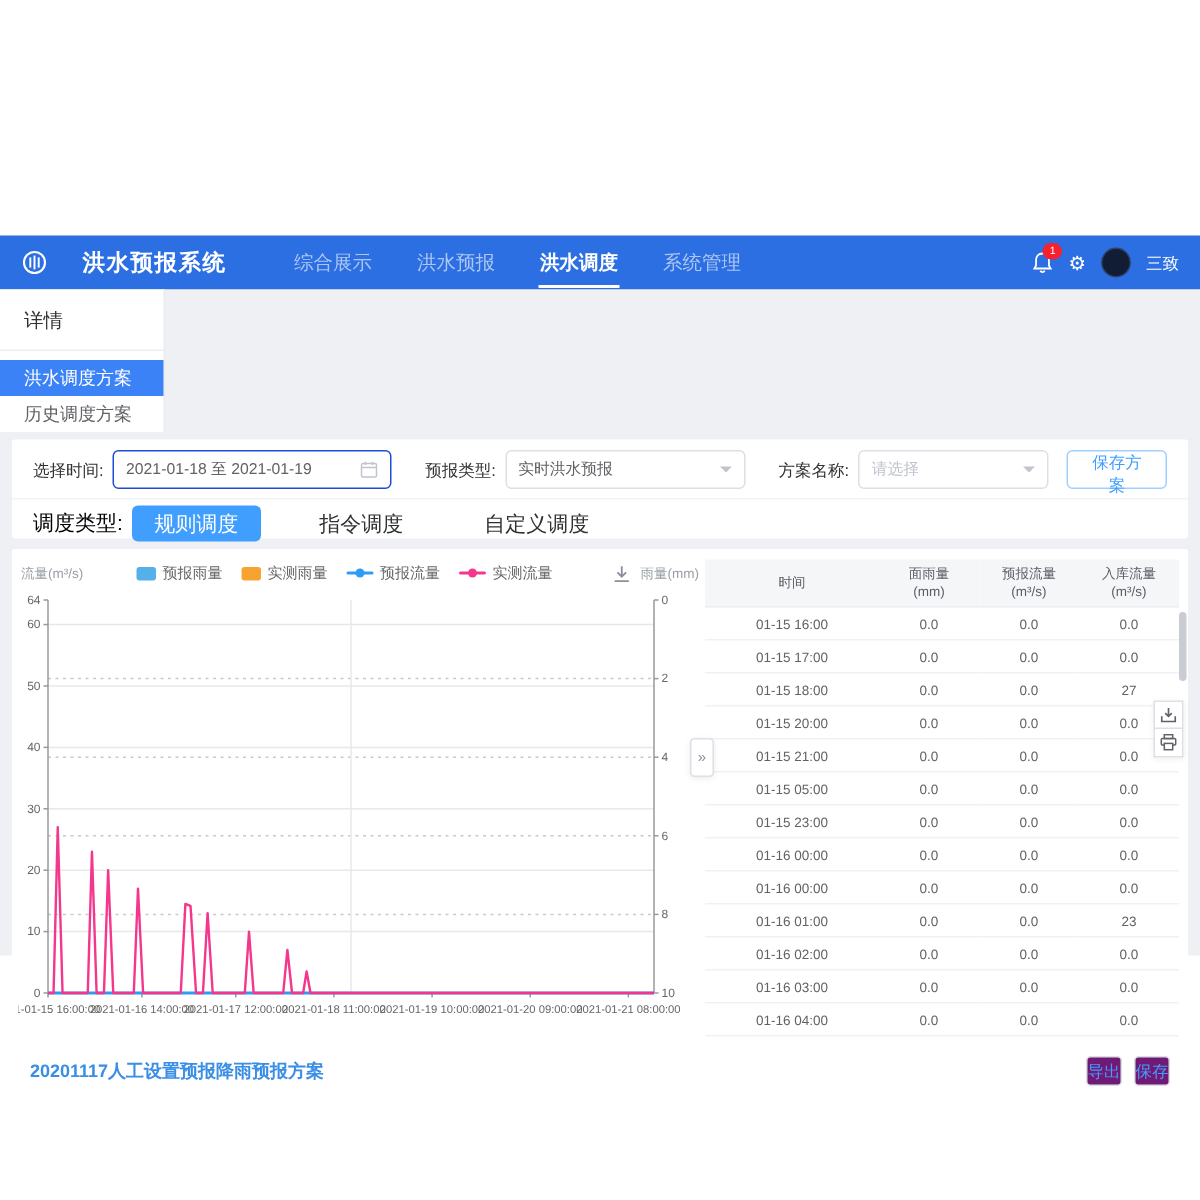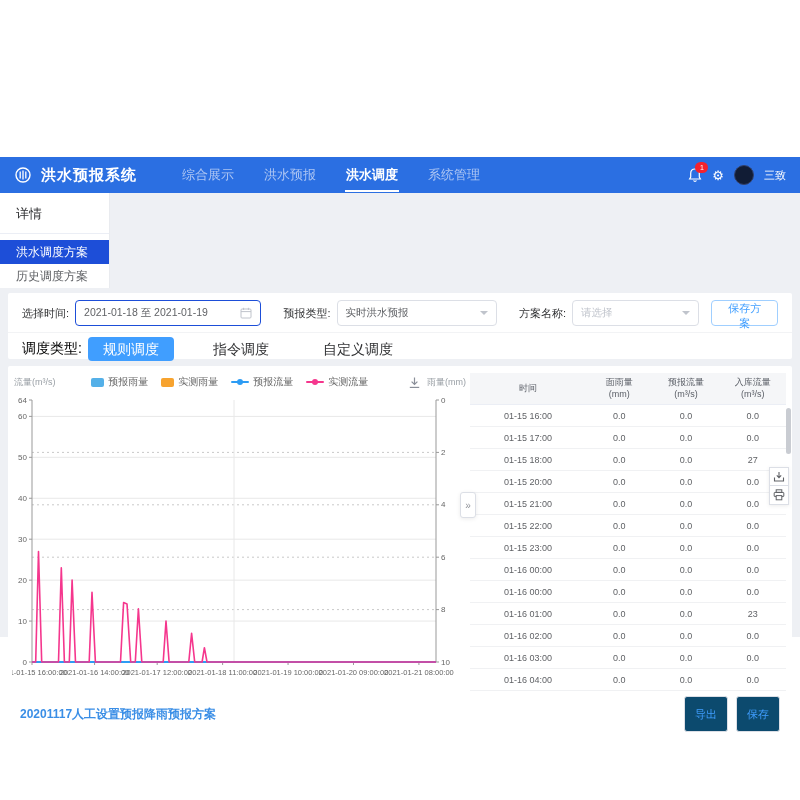--- a/index.html
+++ b/index.html
@@ -2,41 +2,41 @@
 <html><head>
 <meta charset="utf-8">
 <style>
   html,body{margin:0;padding:0;background:#fff;}
   body{width:800px;height:800px;overflow:hidden;font-family:"Liberation Sans",sans-serif;}
   .canvas{position:relative;width:800px;height:800px;background:#fff;}
   .app{position:absolute;left:0;top:157px;width:800px;height:480px;}
 
   
   .topbar{height:36px;background:#2b6fe2;display:flex;align-items:center;padding:0 14px;box-sizing:border-box;}
-  .brand{display:flex;align-items:center;gap:9px;}
+  .brand{display:flex;align-items:center;gap:23px;}
   .app-title{color:#fff;font-size:15px;font-weight:bold;letter-spacing:1px;}
   .topnav{display:flex;margin-left:30px;height:36px;}
   .nav-item{padding:0 15px;font-size:13px;color:#aec6f3;line-height:36px;position:relative;cursor:pointer;white-space:nowrap;}
   .nav-item.active{color:#fff;font-weight:bold;}
   .nav-item.active::after{content:"";position:absolute;left:14px;right:14px;bottom:1px;height:2px;background:#fff;}
   .topbar-right{margin-left:auto;display:flex;align-items:center;gap:10px;}
   .bell-wrap{position:relative;display:flex;cursor:pointer;}
   .badge{position:absolute;top:-5px;left:7px;background:#f5222d;color:#fff;font-size:7px;min-width:11px;height:11px;border-radius:6px;line-height:11px;text-align:center;padding:0 1px;}
   .gear{color:#fff;font-size:13px;cursor:pointer;line-height:1;}
   .avatar{width:20px;height:20px;border-radius:50%;background:#111c35;border:1px solid #33406a;box-sizing:border-box;cursor:pointer;}
   .username{color:#fff;font-size:11px;cursor:pointer;}
 
   
   .appbody{display:flex;height:444px;background:#eef0f4;flex-direction:column;}
   .sidebar{width:110px;background:#fff;border-right:1px solid #e9ebef;box-sizing:border-box;flex:none;}
   .sidebar-title{font-size:13px;color:#303133;padding:12px 16px 10px;}
   .sidebar-divider{height:1px;background:#ebeef5;}
   #sidebar-menu{padding-top:6px;}
   .menu-item{height:24px;line-height:24px;padding-left:16px;font-size:12px;color:#606266;cursor:pointer;white-space:nowrap;}
-  .menu-item.active{background:#1d4ed8;color:#fff;}
+  .menu-item.active{background:#3b82f6;color:#fff;}
 
   .main{flex:1;padding:5px 8px 0;display:flex;flex-direction:column;min-width:0;}
   .card{background:#fff;border-radius:2px;}
 
   
   .filter-card{padding:7px 14px 0;margin-bottom:7px;height:66px;box-sizing:border-box;}
   .filter-row{display:flex;align-items:center;font-size:11px;color:#303133;height:26px;}
   .f-label{margin-right:6px;white-space:nowrap;}
   .date-input{width:200px;height:26px;border:1px solid #1d4ed8;border-radius:4px;display:flex;align-items:center;padding:0 8px;color:#606266;box-sizing:border-box;margin-right:22px;cursor:pointer;background:#fff;}
   .date-input .val{flex:1;font-size:10.5px;}
@@ -72,21 +72,21 @@
 
   .expand-btn{position:absolute;left:452px;top:126px;width:16px;height:26px;background:#fff;border:1px solid #dcdfe6;border-radius:3px;color:#909399;font-size:10px;display:flex;align-items:center;justify-content:center;cursor:pointer;box-shadow:0 1px 4px rgba(0,0,0,.08);padding:0;}
   .float-actions{position:absolute;right:3px;top:101px;display:flex;flex-direction:column;box-shadow:0 1px 4px rgba(0,0,0,.08);}
   .float-btn{width:20px;height:19px;background:#fff;border:1px solid #dcdfe6;display:flex;align-items:center;justify-content:center;cursor:pointer;padding:0;}
   .float-btn + .float-btn{border-top:none;}
 
   
   .footer-card{height:34px;display:flex;align-items:center;padding:0 12px;box-sizing:border-box;}
   .plan-title{color:#3a8ee6;font-size:12px;font-weight:bold;white-space:nowrap;}
   .footer-buttons{margin-left:auto;display:flex;gap:8px;}
-  .btn-small{height:36px;padding:0 10px;font-size:11px;border:1px solid #dcdfe6;background:#0c4a6e;color:#409eff;border-radius:3px;cursor:pointer;font-family:inherit;}
+  .btn-small{height:20px;padding:0 0;font-size:11px;border:1px solid #dcdfe6;background:#701a75;color:#409eff;border-radius:3px;cursor:pointer;font-family:inherit;}
 </style>
 </head>
 <body>
 
 <div class="canvas">
   <div class="app">
 
     <header class="topbar">
       <div class="brand">
         <span style="display:flex;">
@@ -312,21 +312,21 @@
                     <td>0.0</td>
                     <td>0.0</td>
                   </tr>
                   <tr>
                     <td>01-15 21:00</td>
                     <td>0.0</td>
                     <td>0.0</td>
                     <td>0.0</td>
                   </tr>
                   <tr>
-                    <td>01-15 22:00</td>
+                    <td>01-15 05:00</td>
                     <td>0.0</td>
                     <td>0.0</td>
                     <td>0.0</td>
                   </tr>
                   <tr>
                     <td>01-15 23:00</td>
                     <td>0.0</td>
                     <td>0.0</td>
                     <td>0.0</td>
                   </tr>

